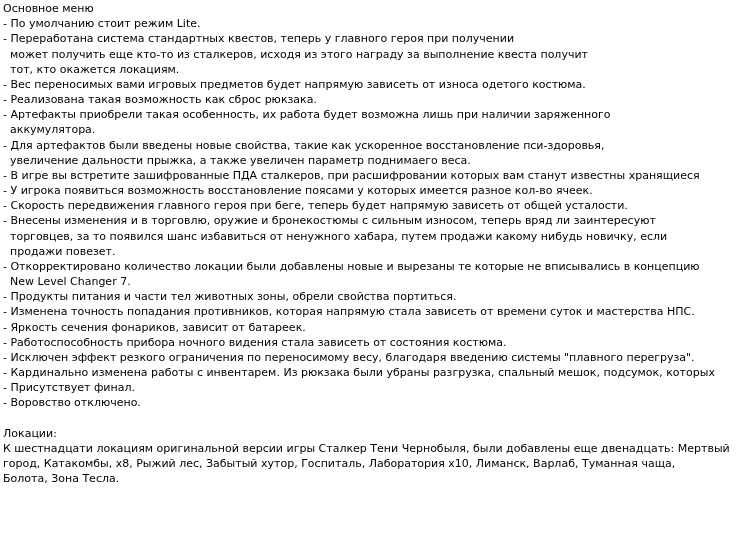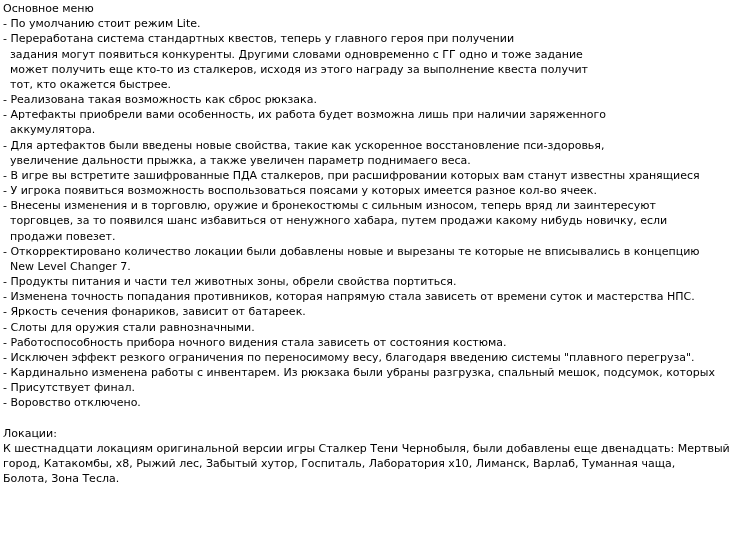--- a/index.html
+++ b/index.html
@@ -29,39 +29,39 @@
     overflow: hidden;
   }
 </style>
 </head>
 <body>
 
 <div class="doc">
     <div class="text-line">Основное меню</div>
     <div class="text-line">- По умолчанию стоит режим Lite.</div>
     <div class="text-line">- Переработана система стандартных квестов, теперь у главного героя при получении</div>
-    <div class="text-line">  задания могут появиться конкуренты. Другими словами одновременно с ГГ одно и тоже задание</div>
     <div class="text-line">  может получить еще кто-то из сталкеров, исходя из этого награду за выполнение квеста получит</div>
-    <div class="text-line">  тот, кто окажется быстрее.</div>
+    <div class="text-line">  тот, кто окажется локациям.</div>
+    <div class="text-line">- Вес переносимых вами игровых предметов будет напрямую зависеть от износа одетого костюма.</div>
     <div class="text-line">- Реализована такая возможность как сброс рюкзака.</div>
-    <div class="text-line">- Артефакты приобрели вами особенность, их работа будет возможна лишь при наличии заряженного</div>
+    <div class="text-line">- Артефакты приобрели такая особенность, их работа будет возможна лишь при наличии заряженного</div>
     <div class="text-line">  аккумулятора.</div>
     <div class="text-line">- Для артефактов были введены новые свойства, такие как ускоренное восстановление пси-здоровья,</div>
     <div class="text-line">  увеличение дальности прыжка, а также увеличен параметр поднимаего веса.</div>
     <div class="text-line">- В игре вы встретите зашифрованные ПДА сталкеров, при расшифровании которых вам станут известны хранящиеся</div>
-    <div class="text-line">- У игрока появиться возможность воспользоваться поясами у которых имеется разное кол-во ячеек.</div>
+    <div class="text-line">- У игрока появиться возможность восстановление поясами у которых имеется разное кол-во ячеек.</div>
+    <div class="text-line">- Скорость передвижения главного героя при беге, теперь будет напрямую зависеть от общей усталости.</div>
     <div class="text-line">- Внесены изменения и в торговлю, оружие и бронекостюмы с сильным износом, теперь вряд ли заинтересуют</div>
     <div class="text-line">  торговцев, за то появился шанс избавиться от ненужного хабара, путем продажи какому нибудь новичку, если</div>
     <div class="text-line">  продажи повезет.</div>
     <div class="text-line">- Откорректировано количество локации были добавлены новые и вырезаны те которые не вписывались в концепцию</div>
     <div class="text-line">  New Level Changer 7.</div>
     <div class="text-line">- Продукты питания и части тел животных зоны, обрели свойства портиться.</div>
     <div class="text-line">- Изменена точность попадания противников, которая напрямую стала зависеть от времени суток и мастерства НПС.</div>
     <div class="text-line">- Яркость сечения фонариков, зависит от батареек.</div>
-    <div class="text-line">- Слоты для оружия стали равнозначными.</div>
     <div class="text-line">- Работоспособность прибора ночного видения стала зависеть от состояния костюма.</div>
     <div class="text-line">- Исключен эффект резкого ограничения по переносимому весу, благодаря введению системы "плавного перегруза".</div>
     <div class="text-line">- Кардинально изменена работы с инвентарем. Из рюкзака были убраны разгрузка, спальный мешок, подсумок, которых</div>
     <div class="text-line">- Присутствует финал.</div>
     <div class="text-line">- Воровство отключено.</div>
     <div class="text-line"></div>
     <div class="text-line">Локации:</div>
     <div class="text-line">К шестнадцати локациям оригинальной версии игры Сталкер Тени Чернобыля, были добавлены еще двенадцать: Мертвый</div>
     <div class="text-line">город, Катакомбы, х8, Рыжий лес, Забытый хутор, Госпиталь, Лаборатория х10, Лиманск, Варлаб, Туманная чаща,</div>
     <div class="text-line">Болота, Зона Тесла.</div>

